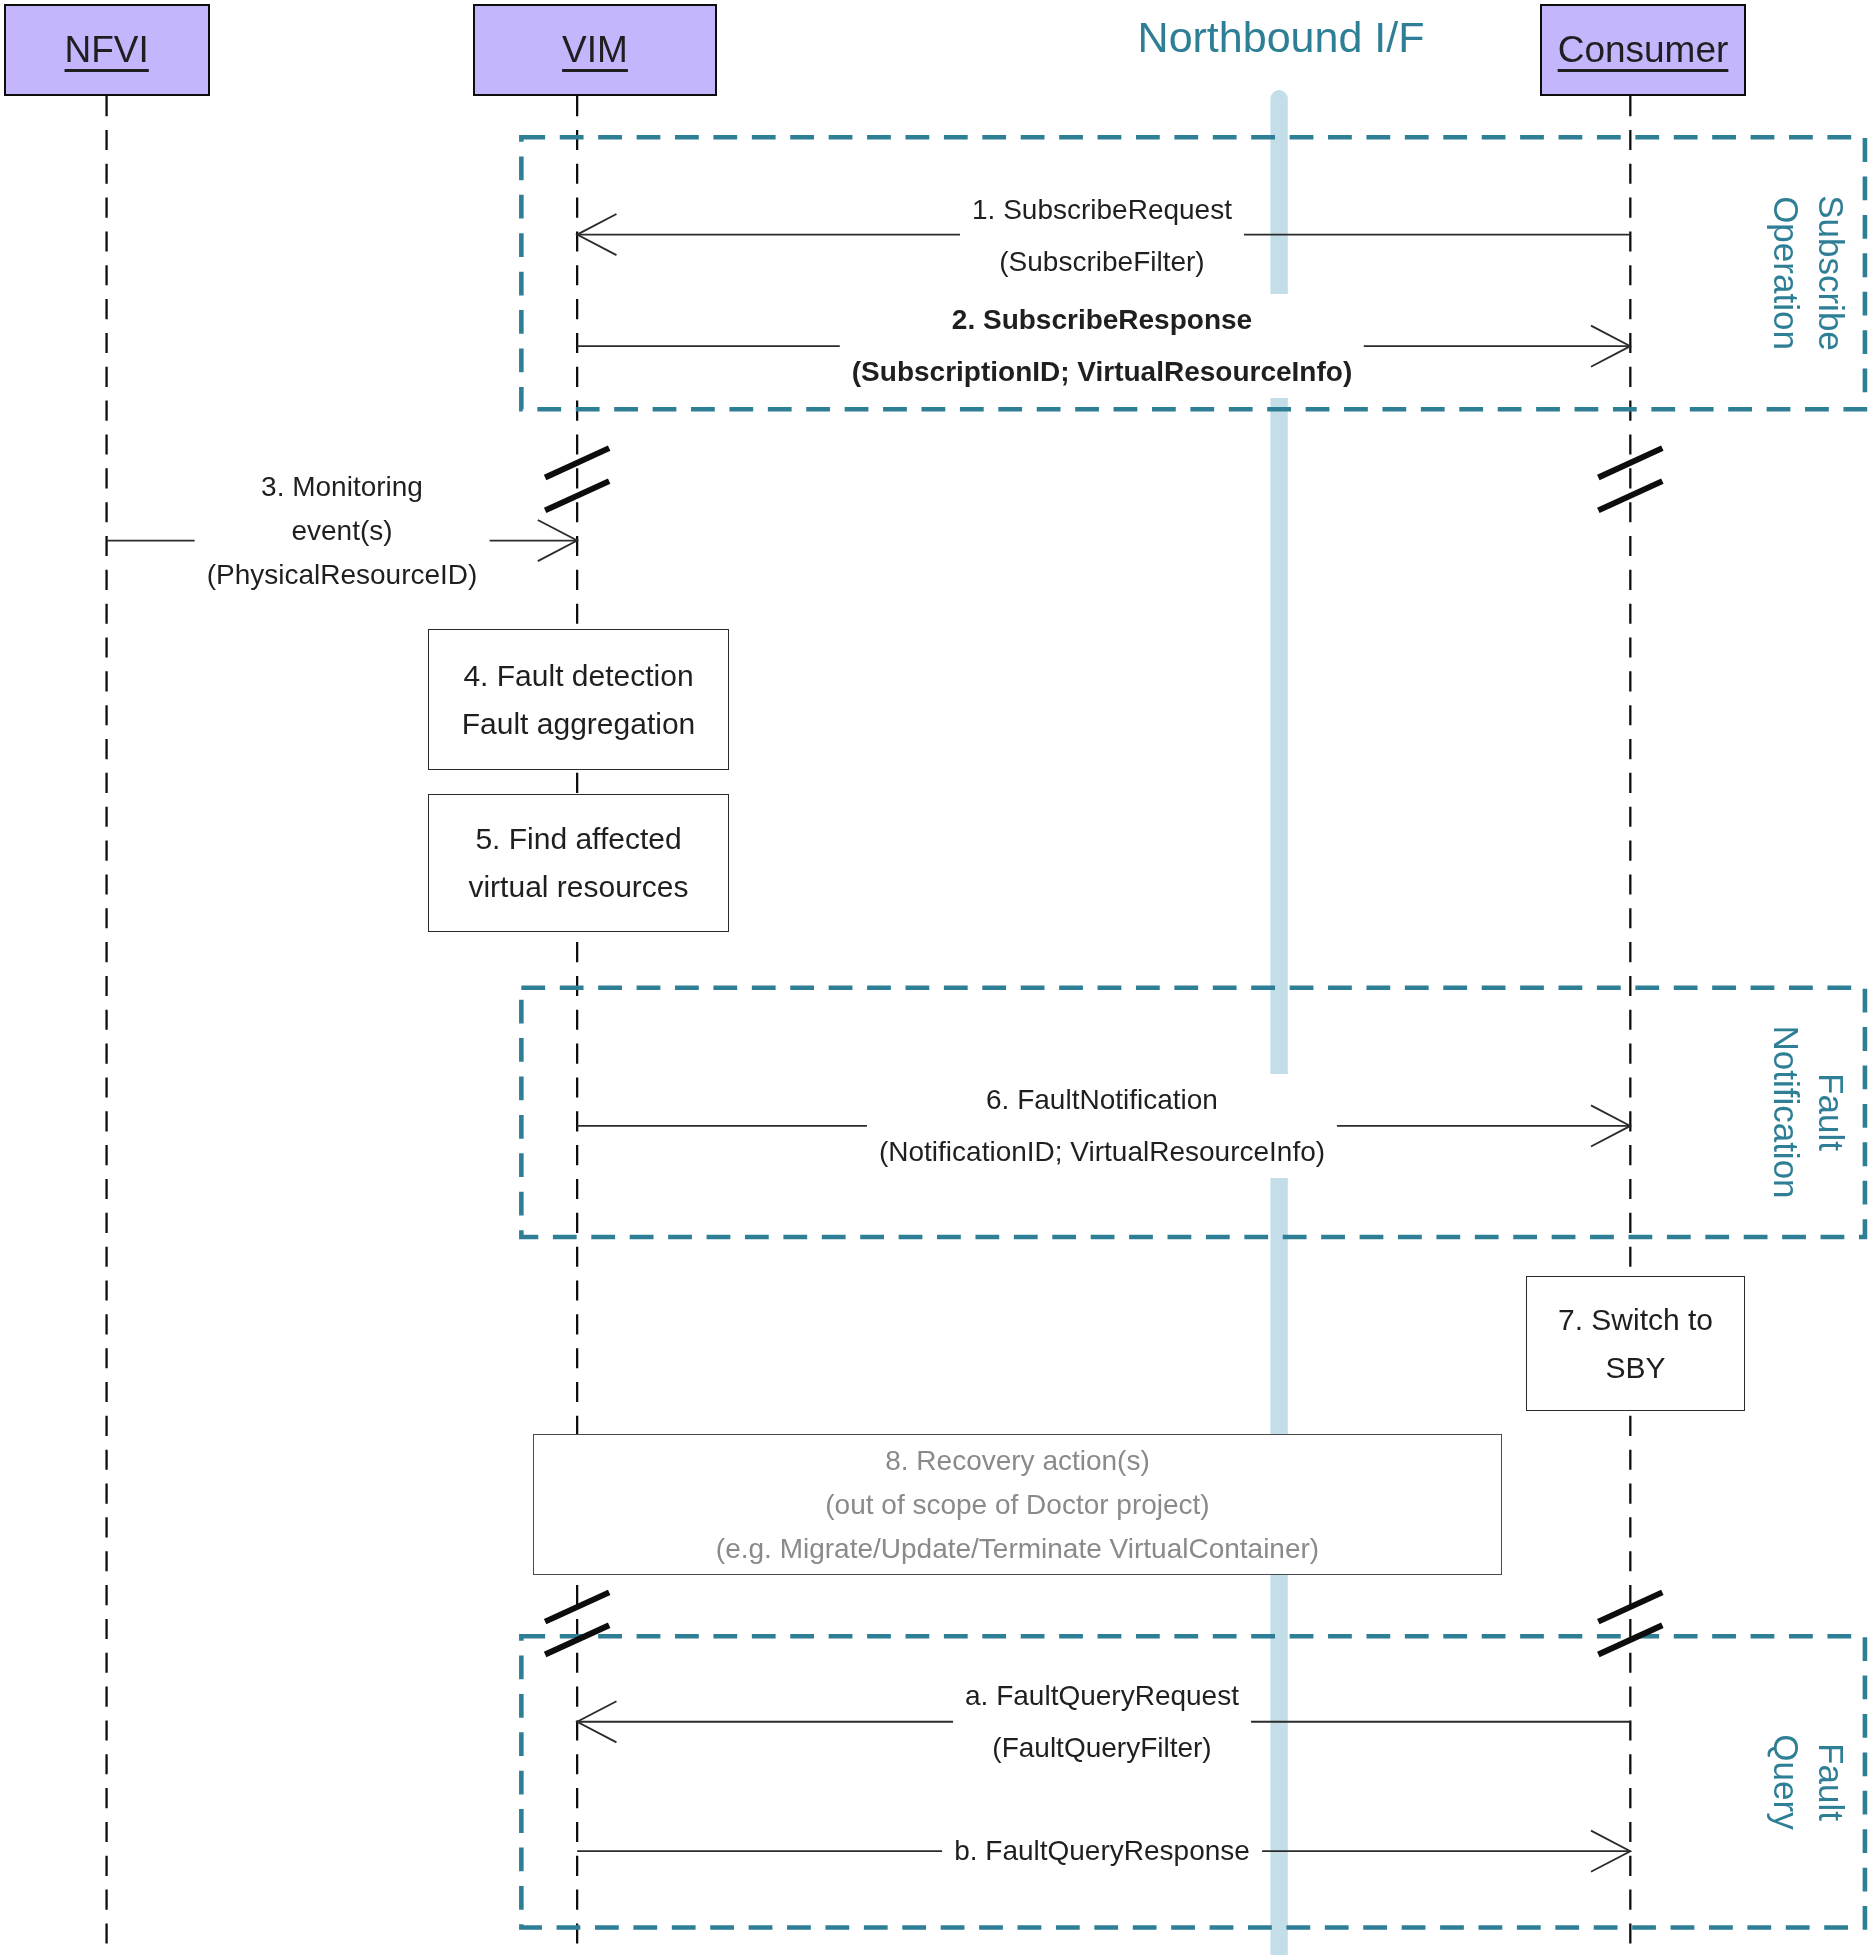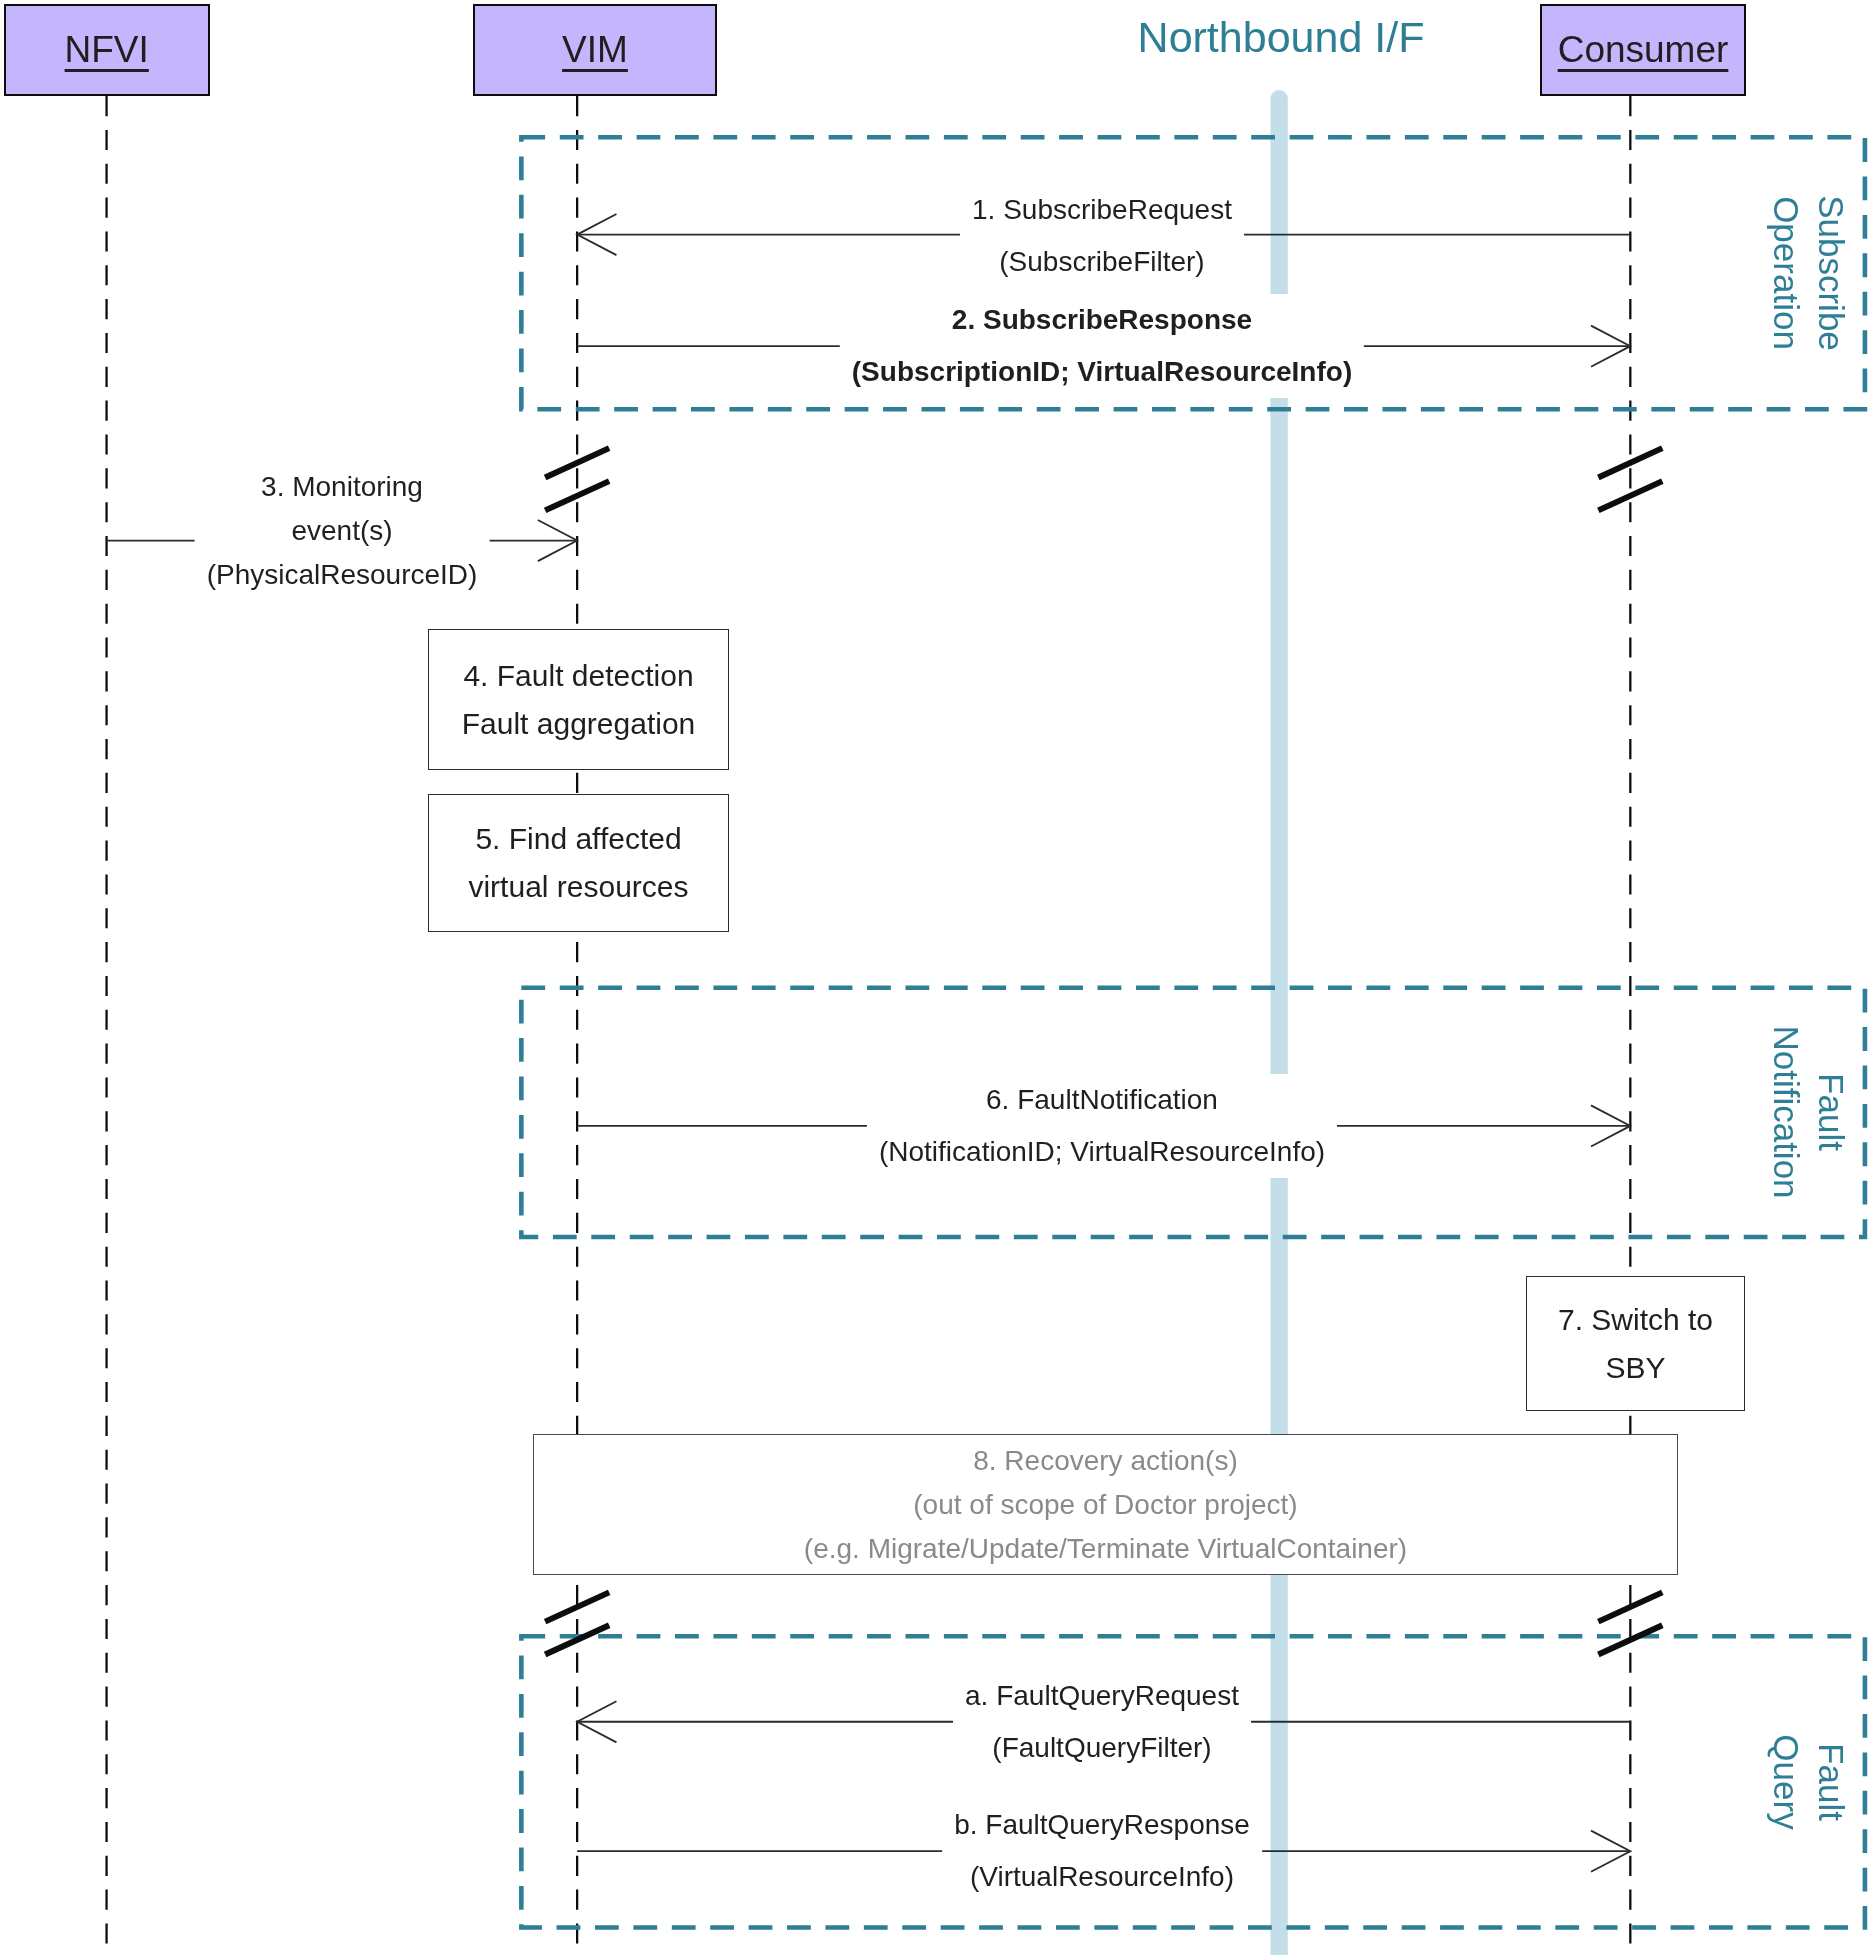--- a/index.html
+++ b/index.html
@@ -188,35 +188,34 @@
   <div class="msg" style="left:1102px;top:1126px;">
     <div>6. FaultNotification</div>
     <div>(NotificationID; VirtualResourceInfo)</div>
   </div>
   <div class="msg" style="left:1102px;top:1722px;">
     <div>a. FaultQueryRequest</div>
     <div>(FaultQueryFilter)</div>
   </div>
   <div class="msg" style="left:1102px;top:1851px;">
     <div>b. FaultQueryResponse</div>
-    <div>(VirtualResourceInfo)</div>
   </div>
 
   <div class="activity" style="left:428px;top:629px;width:301px;height:141px;">
     <div>4. Fault detection</div>
     <div>Fault aggregation</div>
   </div>
   <div class="activity" style="left:428px;top:794px;width:301px;height:138px;">
     <div>5. Find affected</div>
     <div>virtual resources</div>
   </div>
   <div class="activity" style="left:1526px;top:1276px;width:219px;height:135px;">
     <div>7. Switch to</div>
     <div>SBY</div>
   </div>
-  <div class="activity gray" style="left:533px;top:1434px;width:1145px;height:141px;">
+  <div class="activity gray" style="left:533px;top:1434px;width:969px;height:141px;">
     <div>8. Recovery action(s)</div>
     <div>(out of scope of Doctor project)</div>
     <div>(e.g. Migrate/Update/Terminate VirtualContainer)</div>
   </div>
 
 </div>
 
 
 </body></html>

